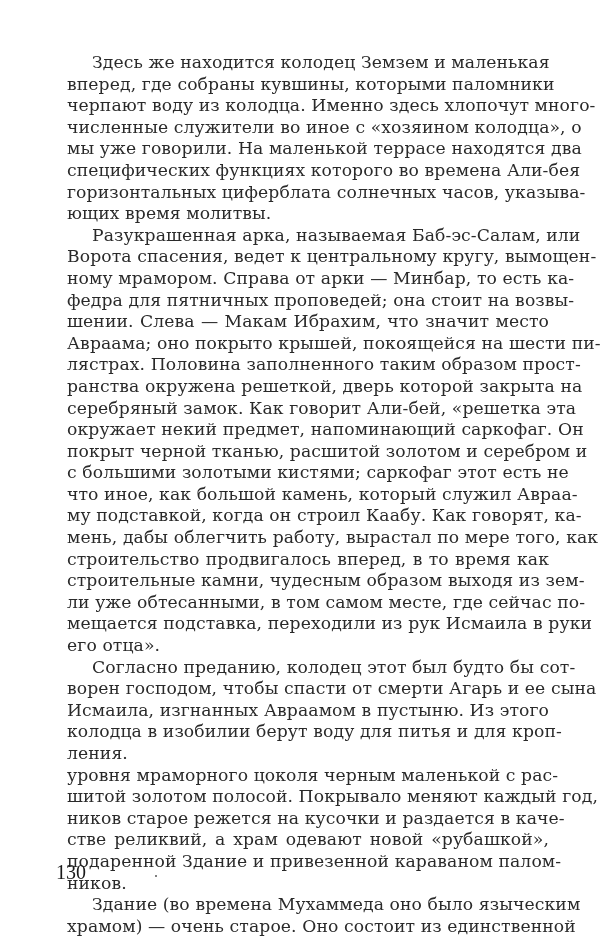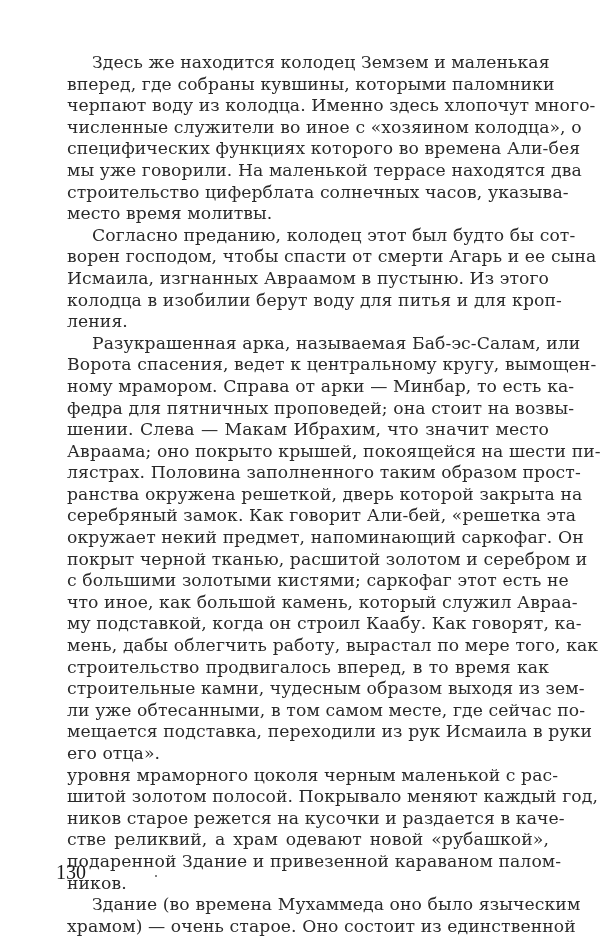--- a/index.html
+++ b/index.html
@@ -45,32 +45,24 @@
 </head>
 <body>
 
 <div class="page">
 
   <div>
     <span class="line indent">Здесь  же находится  колодец  Земзем и  маленькая</span>
     <span class="line">вперед,  где собраны кувшины,  которыми паломники</span>
     <span class="line">черпают воду из колодца. Именно здесь хлопочут много-</span>
     <span class="line">численные служители во иное с «хозяином колодца», о</span>
+    <span class="line">мы уже говорили. На маленькой террасе находятся два</span>
     <span class="line">специфических функциях которого во времена Али-бея</span>
-    <span class="line">мы уже говорили. На маленькой террасе находятся два</span>
-    <span class="line">строительство циферблата солнечных часов, указыва-</span>
-    <span class="line last">место время молитвы.</span>
-  </div>
-
-  <div>
-    <span class="line indent">Согласно преданию, колодец этот был будто бы сот-</span>
-    <span class="line">ворен господом, чтобы спасти от смерти Агарь и ее сына</span>
-    <span class="line">Исмаила,  изгнанных  Авраамом в  пустыню. Из этого</span>
-    <span class="line">колодца в изобилии берут  воду для питья  и для кроп-</span>
-    <span class="line last">ления.</span>
+    <span class="line">горизонтальных циферблата солнечных часов, указыва-</span>
+    <span class="line last">ющих время молитвы.</span>
   </div>
 
   <div>
     <span class="line indent">Разукрашенная арка, называемая Баб-эс-Салам, или</span>
     <span class="line">Ворота спасения, ведет к центральному кругу, вымощен-</span>
     <span class="line">ному мрамором. Справа от арки — Минбар, то есть ка-</span>
     <span class="line">федра для пятничных проповедей; она стоит на возвы-</span>
     <span class="line">шении.  Слева — Макам  Ибрахим,  что значит место</span>
     <span class="line">Авраама; оно покрыто крышей, покоящейся на шести пи-</span>
     <span class="line">лястрах. Половина заполненного таким образом прост-</span>
@@ -83,20 +75,28 @@
     <span class="line">му подставкой, когда он строил Каабу. Как говорят, ка-</span>
     <span class="line">мень, дабы облегчить работу, вырастал по мере того, как</span>
     <span class="line">строительство  продвигалось  вперед,  в  то время как</span>
     <span class="line">строительные камни, чудесным образом выходя из зем-</span>
     <span class="line">ли уже обтесанными, в том самом месте, где сейчас по-</span>
     <span class="line">мещается подставка, переходили из рук Исмаила в руки</span>
     <span class="line last">его отца».</span>
   </div>
 
   <div>
+    <span class="line indent">Согласно преданию, колодец этот был будто бы сот-</span>
+    <span class="line">ворен господом, чтобы спасти от смерти Агарь и ее сына</span>
+    <span class="line">Исмаила,  изгнанных  Авраамом в  пустыню. Из этого</span>
+    <span class="line">колодца в изобилии берут  воду для питья  и для кроп-</span>
+    <span class="line last">ления.</span>
+  </div>
+
+  <div>
     <span class="line">уровня мраморного цоколя черным маленькой с рас-</span>
     <span class="line">шитой золотом полосой. Покрывало меняют каждый год,</span>
     <span class="line">ников старое режется на кусочки и раздается в каче-</span>
     <span class="line">стве  реликвий,  а  храм  одевают  новой  «рубашкой»,</span>
     <span class="line">подаренной Здание и привезенной караваном палом-</span>
     <span class="line last">ников.</span>
   </div>
 
   <div>
     <span class="line indent">Здание (во времена Мухаммеда оно было языческим</span>

